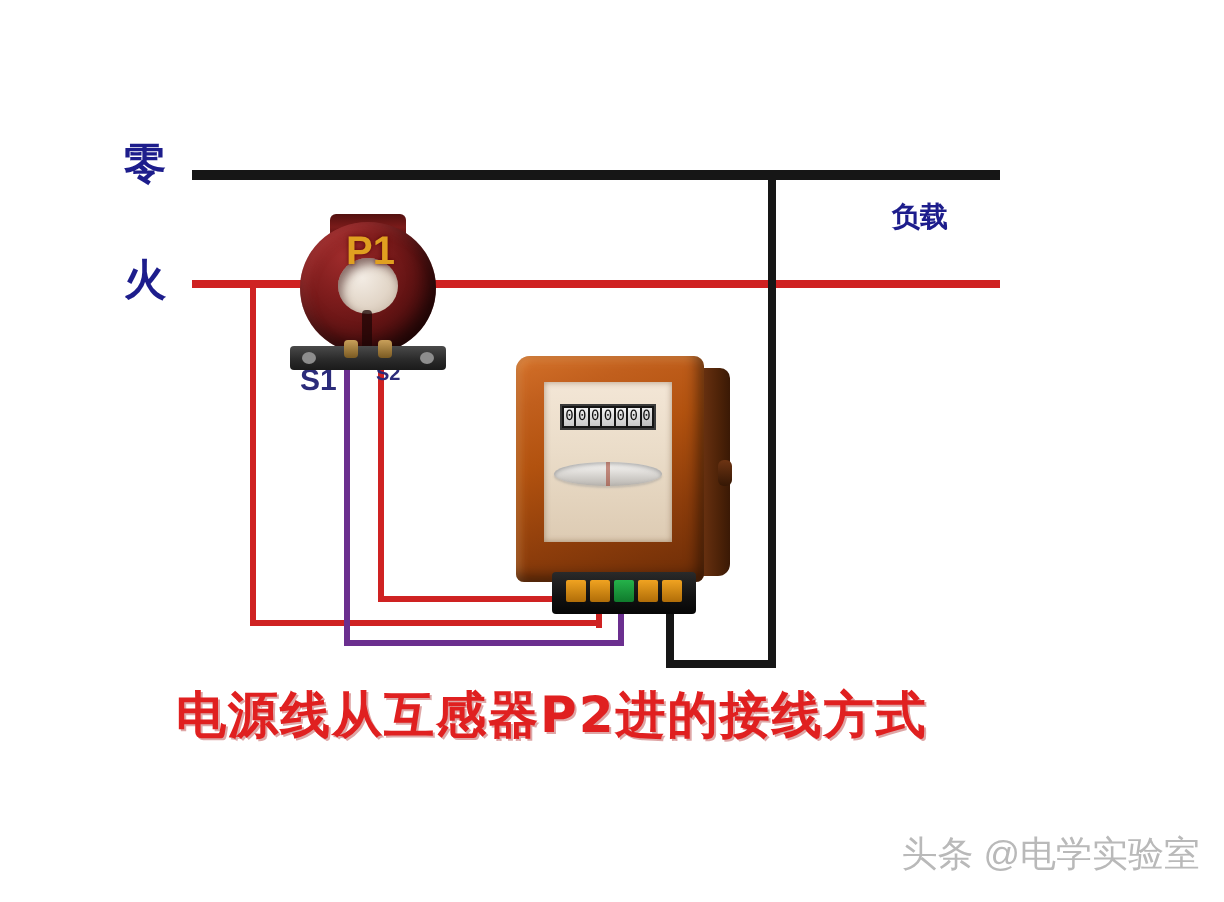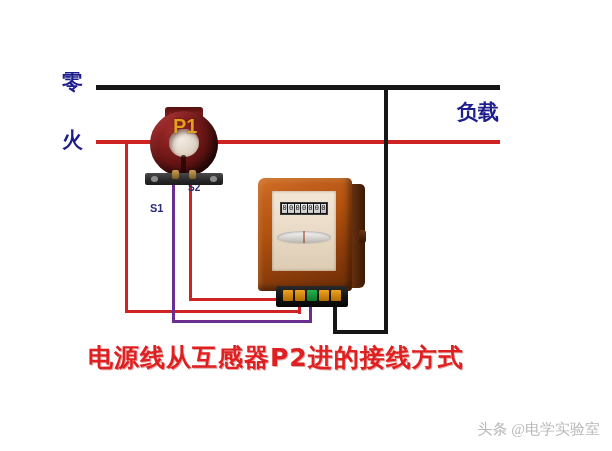--- a/index.html
+++ b/index.html
@@ -29,31 +29,30 @@
     color: #1d1d8c;
     font-family: "DejaVu Sans", sans-serif;
   }
   .lbl-live {
     left: 62px; top: 130px;
     font-size: 21px;
     color: #1d1d8c;
     font-family: "DejaVu Sans", sans-serif;
   }
   .lbl-load {
-    left: 457px; top: 102px;
-    font-size: 21px;
+    left: 446px; top: 102px;
+    font-size: 14px;
     color: #1d1d8c;
     font-family: "DejaVu Sans", sans-serif;
   }
   .lbl-s1 {
     left: 150px; top: 183px;
-    font-size: 11px;
+    font-size: 15px;
     color: #2b2b7a;
     font-family: "Liberation Sans", sans-serif;
-    margin-top: 20px;
   }
   .lbl-s2 {
     left: 188px; top: 183px;
     font-size: 10px;
     color: #2b2b7a;
     font-family: "Liberation Sans", sans-serif;
   }
   .lbl-p1 {
     left: 173px; top: 116px;
     font-size: 20px;
@@ -71,24 +70,24 @@
     color: #e02020;
     letter-spacing: 1px;
     white-space: nowrap;
     font-family: "DejaVu Sans", sans-serif;
     text-shadow: 1px 1px 0 rgba(160,0,0,.35);
     text-align: right;
   }
   .watermark {
     position: absolute;
     right: 12px; bottom: 12px;
-    font-size: 15px;
+    font-size: 18px;
     color: #b9b9b9;
     white-space: nowrap;
-    font-family: Liberation Serif, serif;
+    font-family: Liberation Sans, sans-serif;
   }
 
   
   .wire { position: absolute; }
   .w-black { background: #161616; }
   .w-red   { background: #cf2222; }
   .w-purple{ background: #6b2f8f; }
 
   
   #ct {

